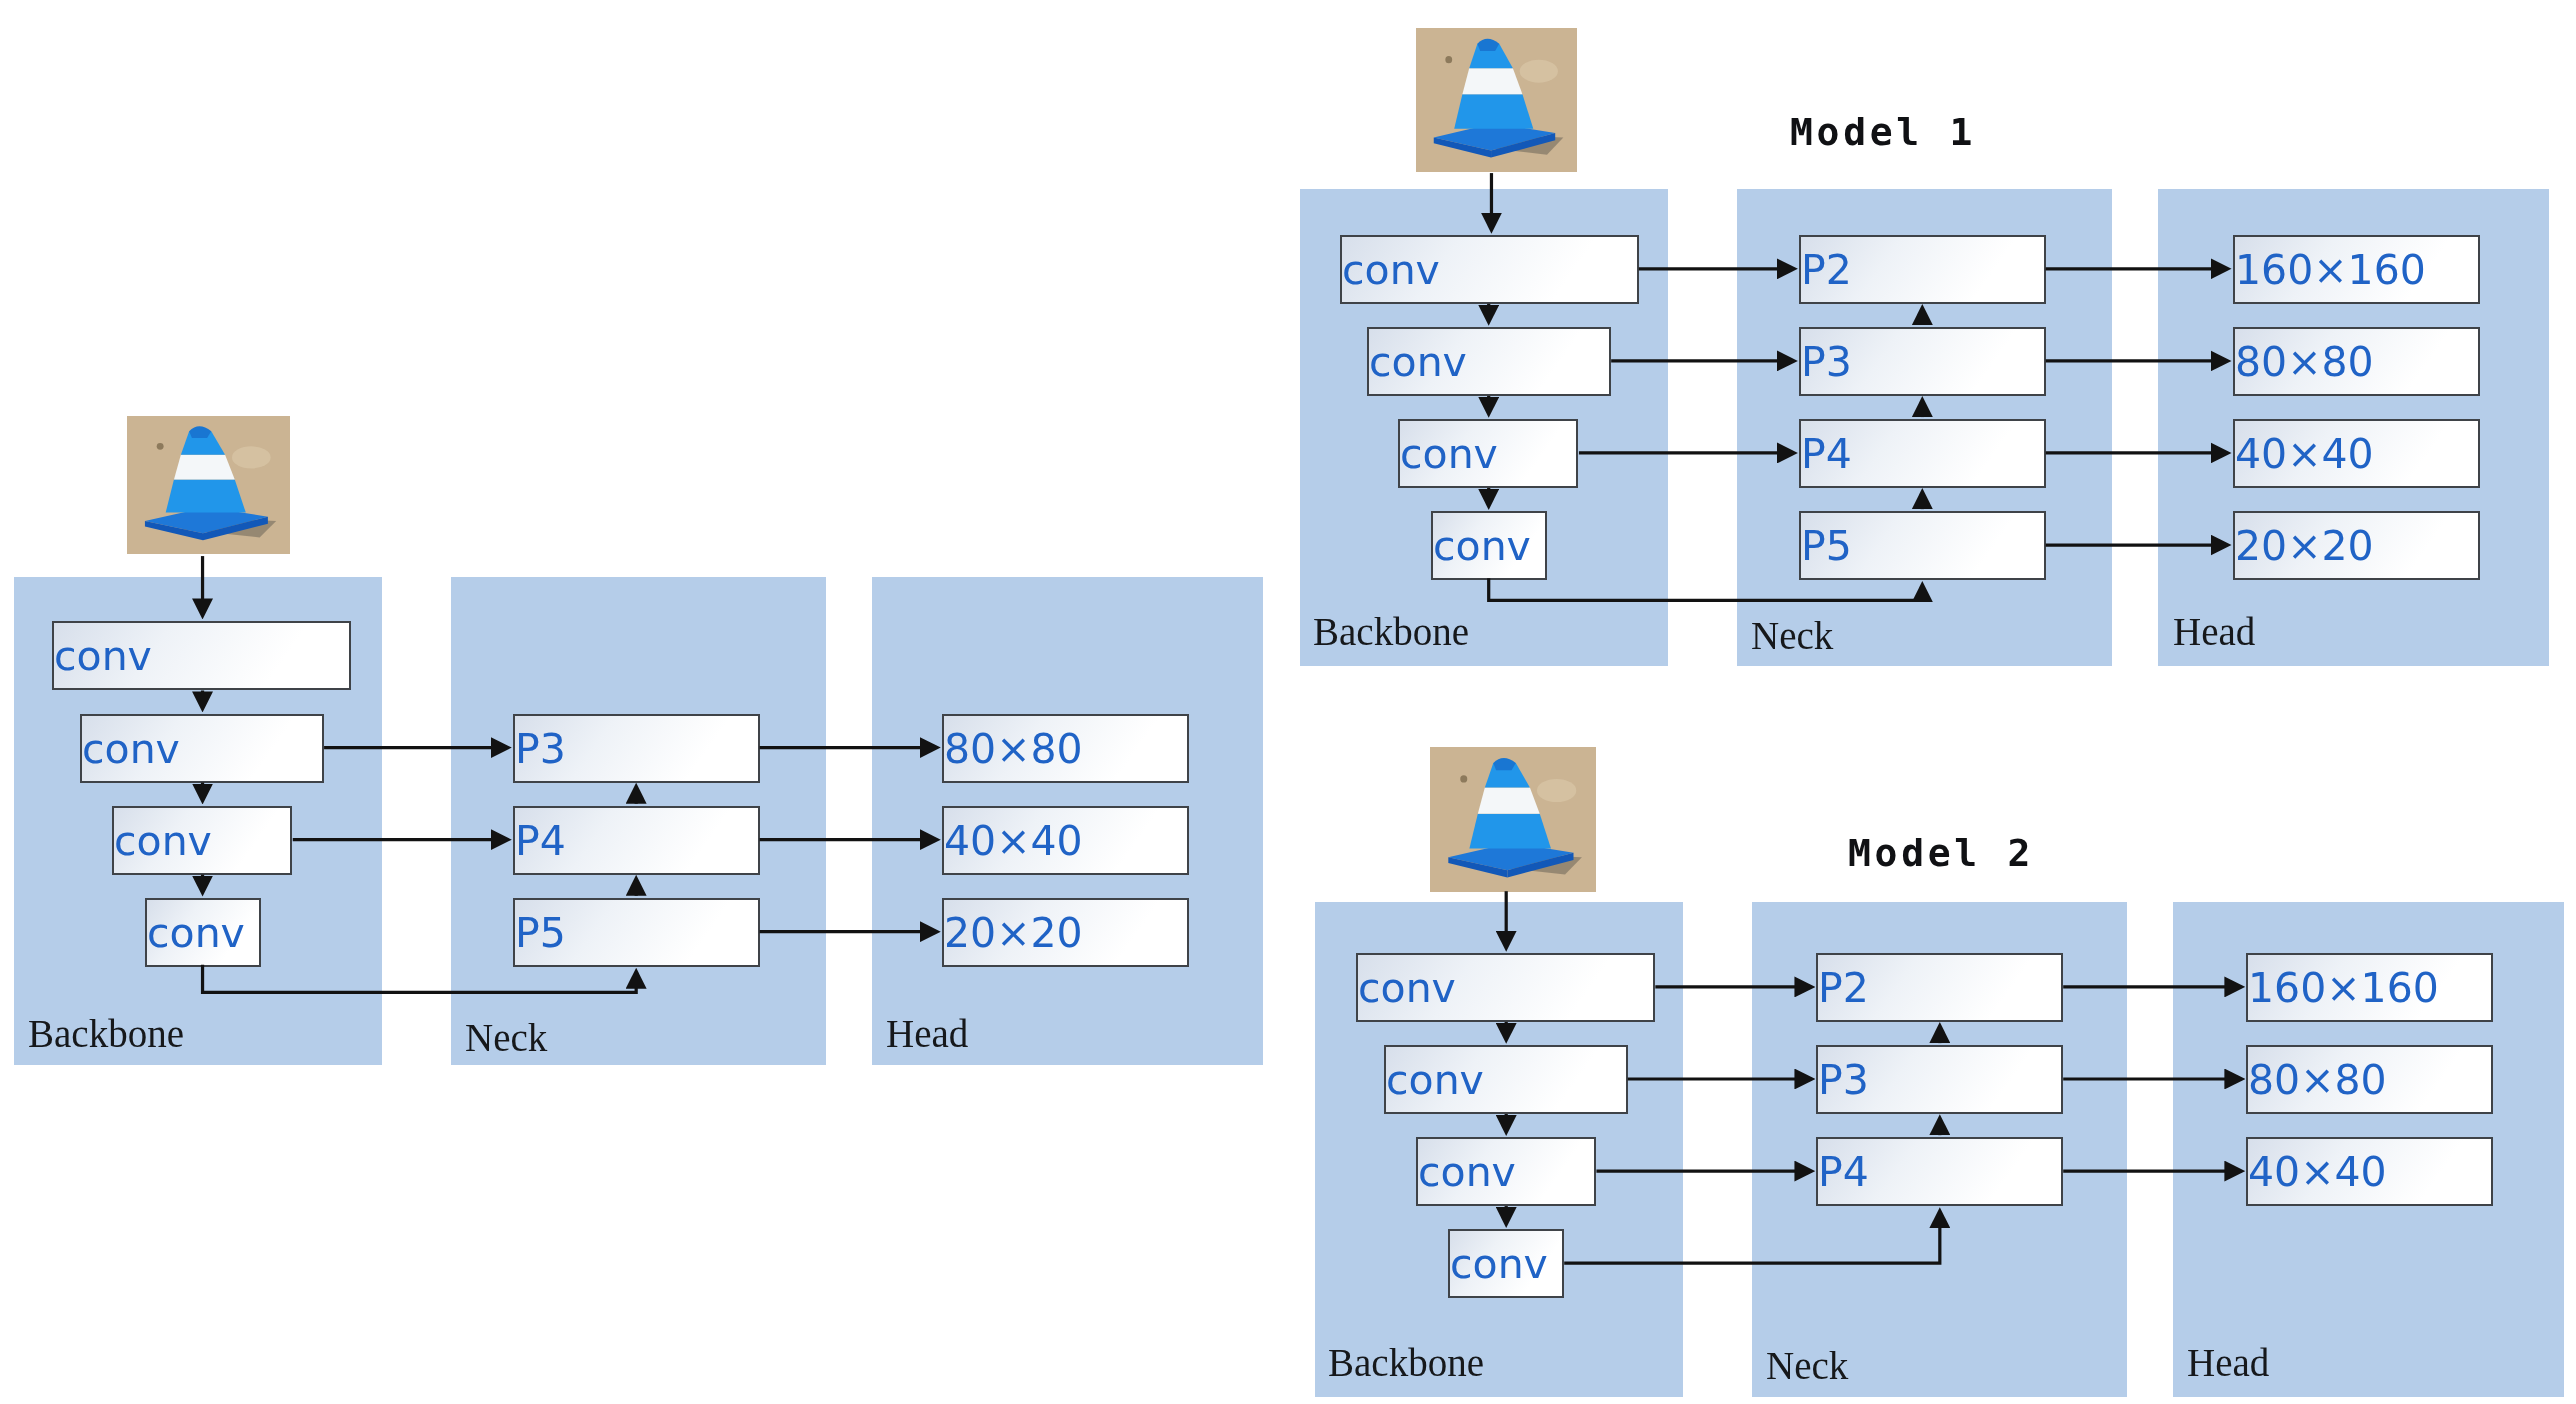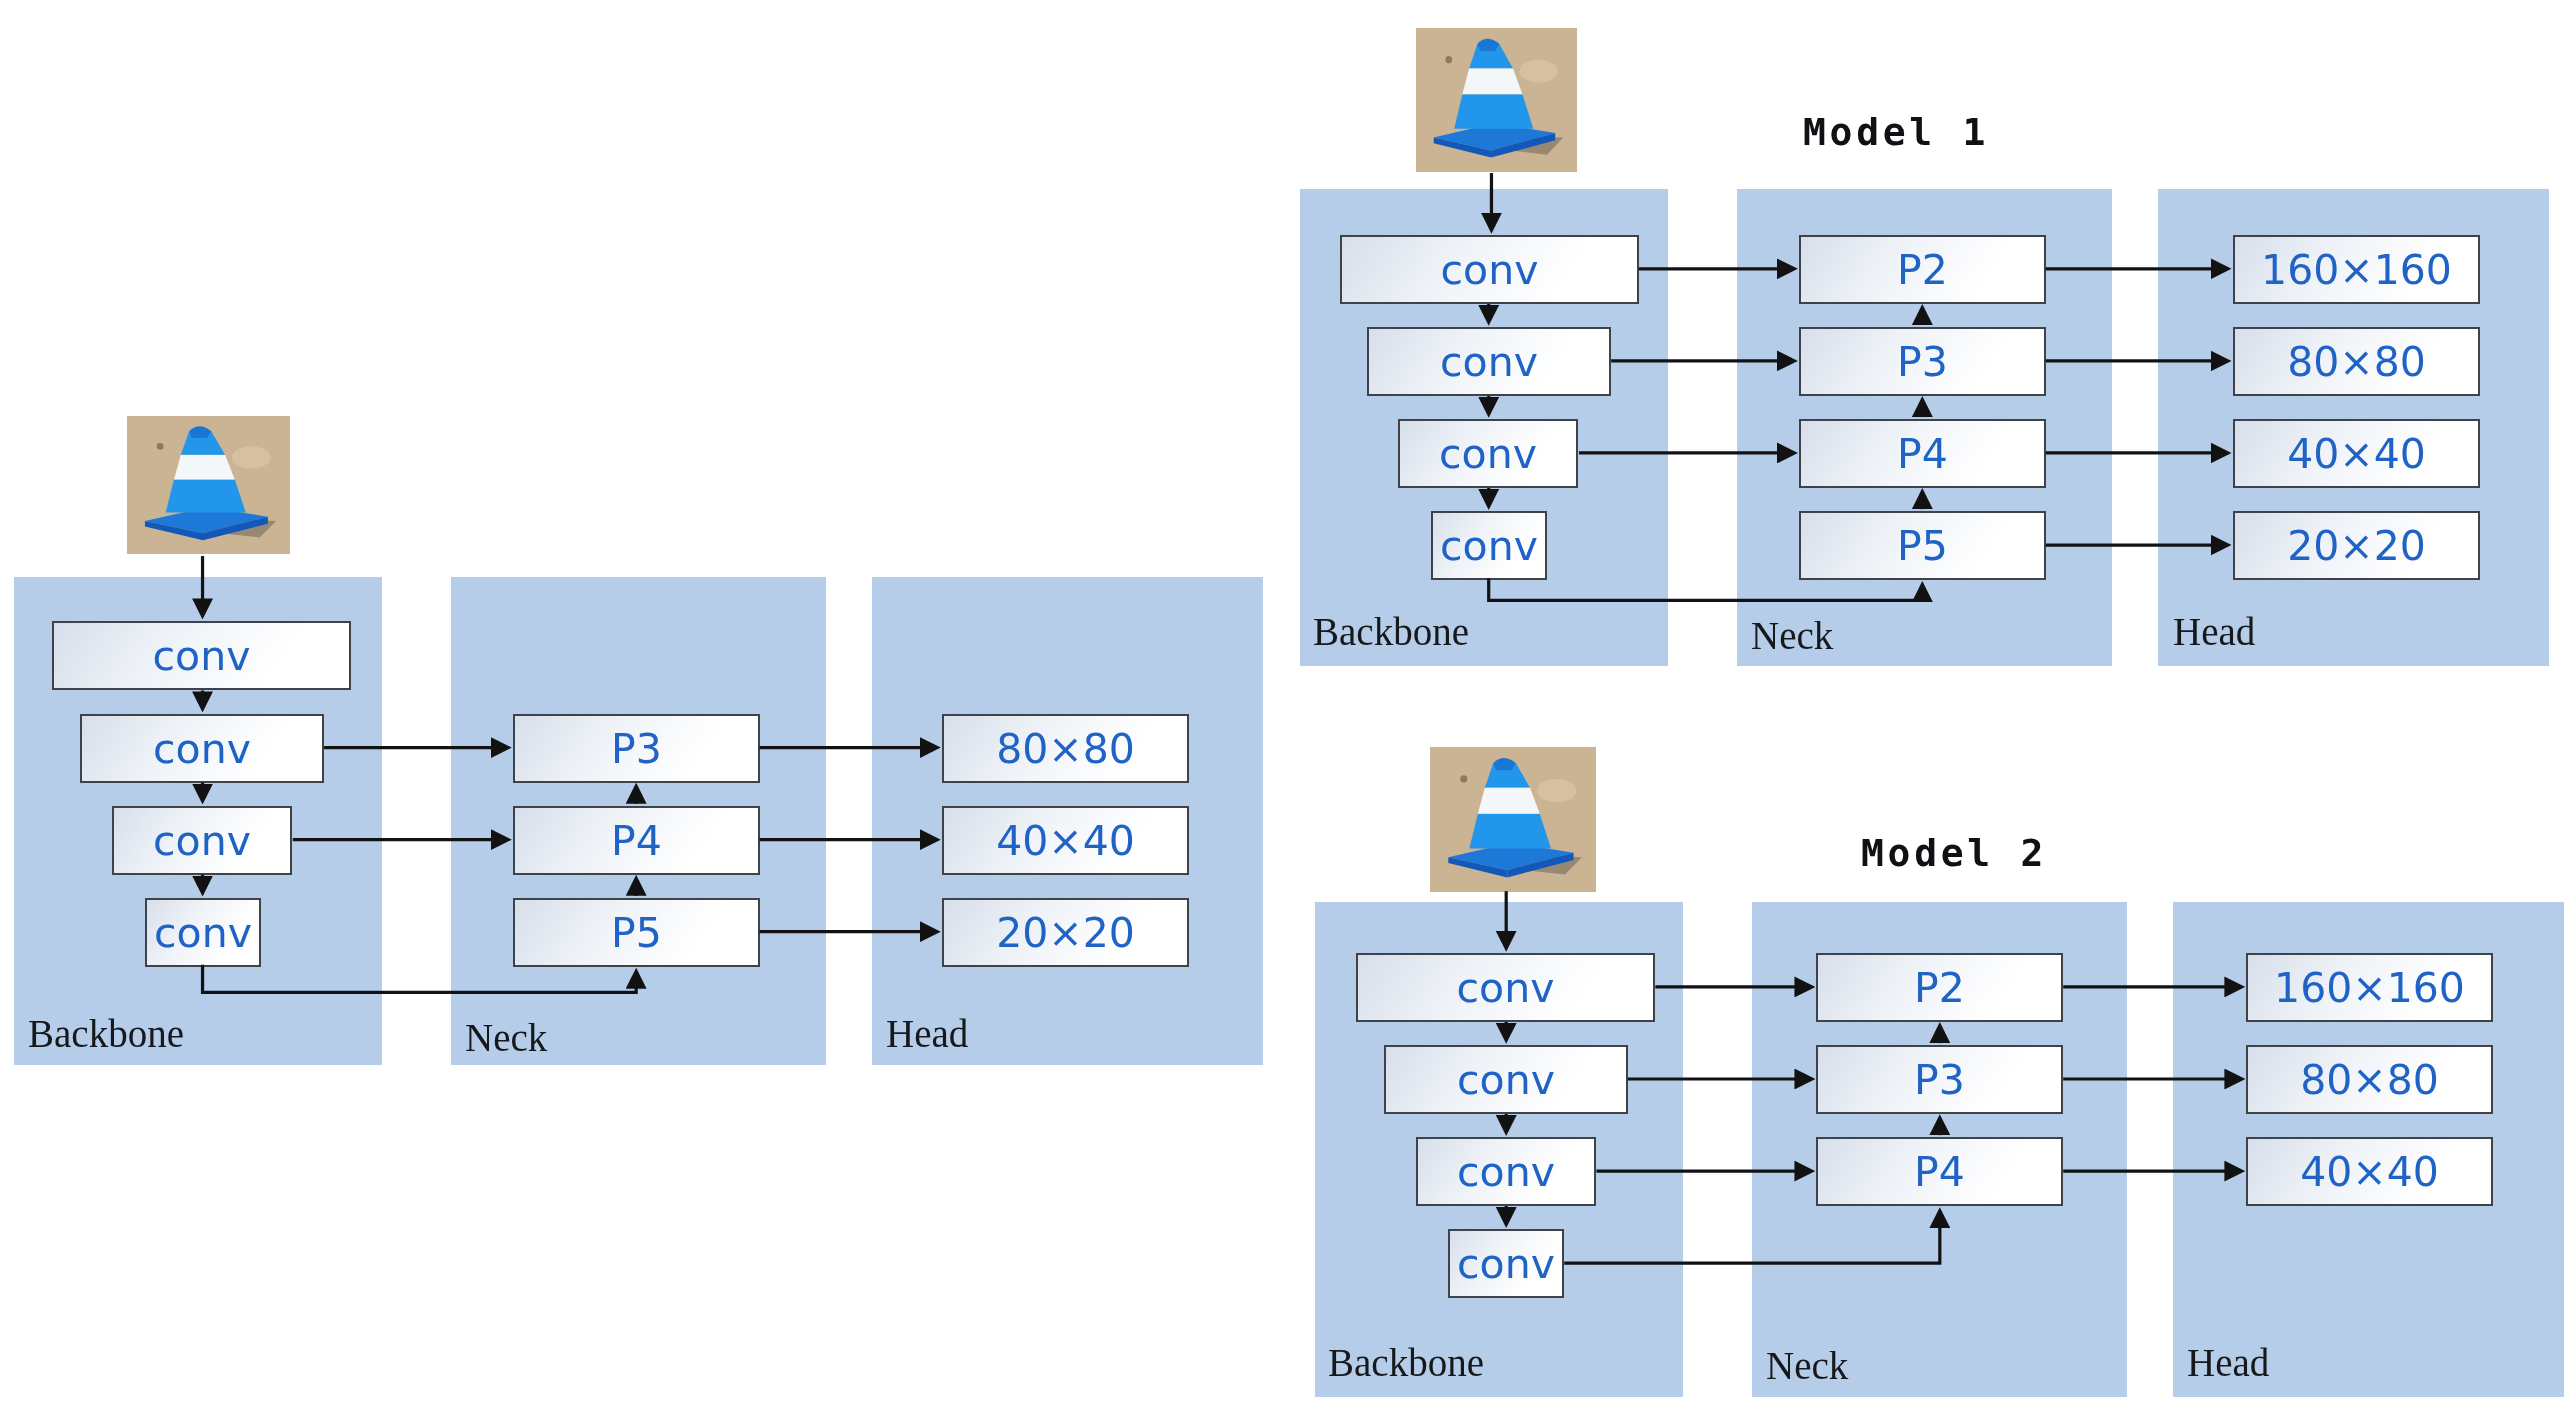--- a/index.html
+++ b/index.html
@@ -24,21 +24,21 @@
     z-index: 1;
   }
   .box {
     position: absolute;
     height: 69px;
     background: linear-gradient(125deg, #d7dfeb 0%, #eef2f7 35%, #ffffff 75%);
     border: 2.8px solid #3f4348;
     box-sizing: border-box;
     display: flex;
     align-items: center;
-    justify-content: center;
+    justify-content: flex-start;
     z-index: 2;
   }
   .box span {
     font-family: "DejaVu Sans", sans-serif;
     font-size: 41px;
     color: #2063c6;
     white-space: nowrap;
   }
   .zone-label {
     position: absolute;
@@ -51,21 +51,20 @@
   .model-title {
     position: absolute;
     font-family: "DejaVu Sans Mono", monospace;
     font-weight: 700;
     font-size: 38px;
     letter-spacing: 3.7px;
     color: #101114;
     transform: translateX(-50%);
     z-index: 2;
     white-space: nowrap;
-    margin-left: 13px;
   }
   .cone {
     position: absolute;
     z-index: 2;
   }
   .cone svg { display: block; width: 100%; height: 100%; }
 </style>
 </head>
 <body>
 

